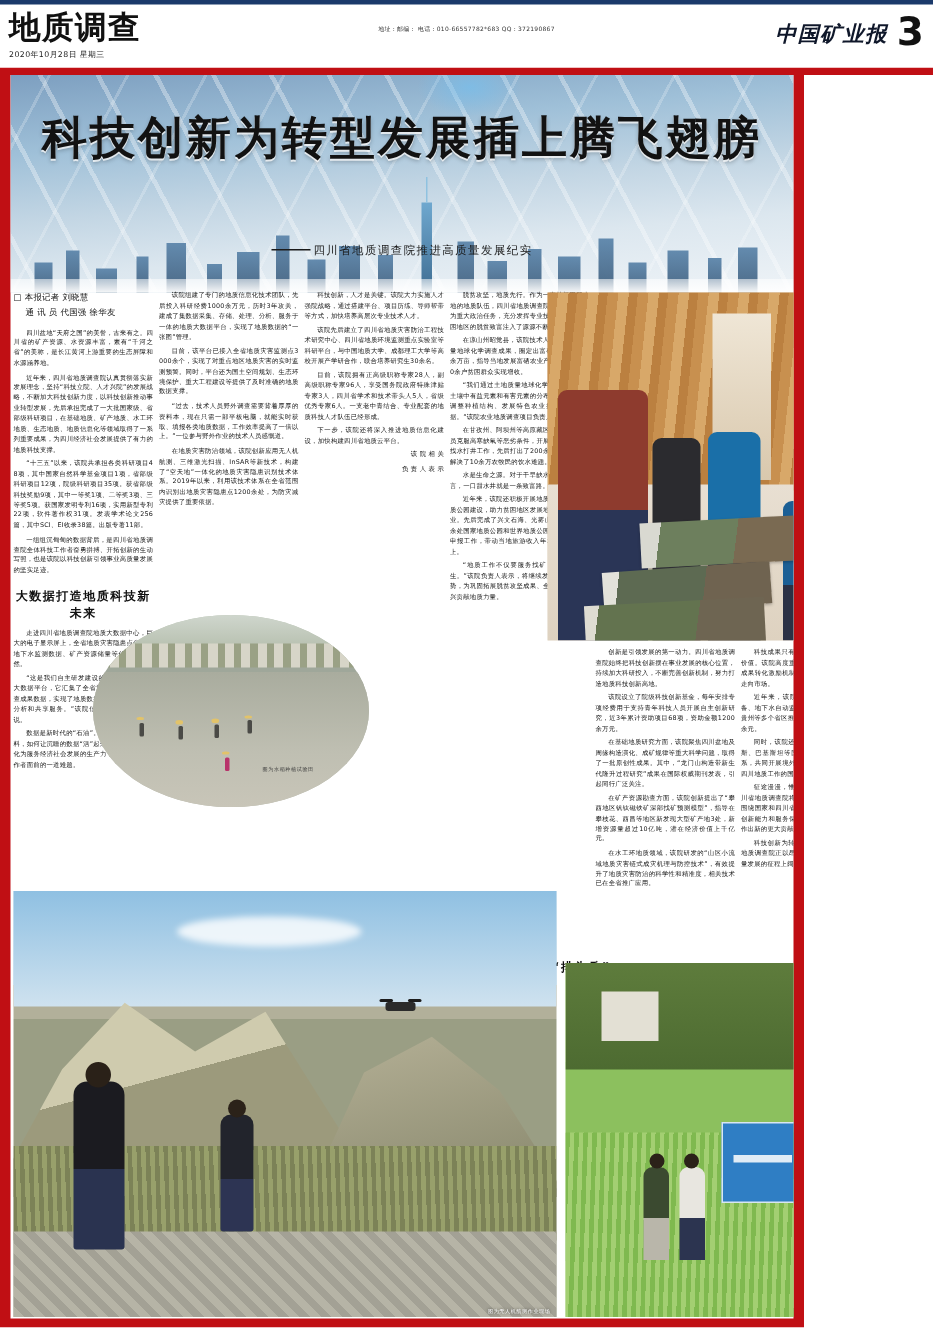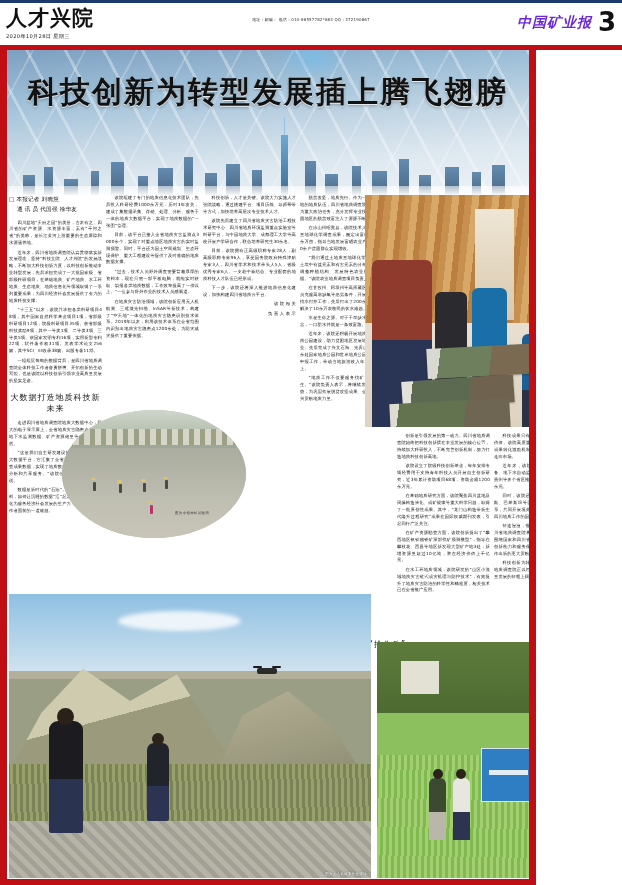--- a/index.html
+++ b/index.html
@@ -15,21 +15,21 @@
             font-weight:bold;font-size:21px;color:#111;letter-spacing:1px;
             line-height:1;}
   .mh-date{font-size:5.2px;color:#222;margin-top:4px;letter-spacing:.3px;}
   .mh-center{position:absolute;left:50%;transform:translateX(-50%);top:10px;
              text-align:center;width:260px;}
   .mh-slogan{font-size:7.4px;font-weight:bold;color:#111;letter-spacing:.6px;}
   .mh-contact{font-size:4.2px;color:#333;margin-top:4px;letter-spacing:.2px;
               transform:scale(.95);}
   .mh-right{position:absolute;right:6px;top:8px;display:flex;align-items:center;gap:6px;}
   .mh-brand{font-family:"DejaVu Serif","Liberation Serif",serif;font-weight:bold;
-            font-size:14px;color:#6d28d9;font-style:italic;letter-spacing:1px;}
+            font-size:14px;color:#0f172a;font-style:italic;letter-spacing:1px;}
   .mh-pageno{font-family:"DejaVu Sans","Liberation Sans",sans-serif;
              font-weight:bold;font-size:26px;color:#111;line-height:.9;}
 
   
   .redbar{height:5px;background:#c00f14;width:622px;}
   .frame{position:relative;width:536px;height:835px;background:#c00f14;
          box-sizing:border-box;padding:0 7px 6px 7px;}
   .sheet{position:relative;width:100%;height:100%;background:#ffffff;overflow:hidden;}
 
   
@@ -63,21 +63,21 @@
 
   .col{position:absolute;top:0;width:93px;}
   .c1{left:2px}.c2{left:99px}.c3{left:196px}.c4{left:293px}.c5{left:390px}.c6{left:487px}
 
   .byline{font-size:5.6px;line-height:1.75;color:#111;margin-bottom:5px;letter-spacing:.2px;}
   .byline .l2{padding-left:8px;}
 
   p.txt{font-size:4.25px;line-height:1.62;color:#141414;text-align:justify;
         margin:0 0 2.5px 0;text-indent:8.5px;letter-spacing:.15px;
         word-break:break-all;}
-  .subhead{font-size:8px;font-weight:normal;color:#111;text-align:center;
+  .subhead{font-size:8px;font-weight:bold;color:#111;text-align:center;
            letter-spacing:1px;margin:7px 0 6px 0;}
 
   
   .photo{position:absolute;overflow:hidden;background:#8a9aa4;}
   .cap{position:absolute;right:4px;bottom:2px;font-size:3.4px;color:#fff;
        letter-spacing:.4px;text-shadow:0 0 2px rgba(0,0,0,.8);white-space:nowrap;}
   .cap.dark{color:#3b3b3b;text-shadow:none;}
 
   
   #photo-meeting{left:358px;top:0px;width:249px;height:232px;
@@ -159,21 +159,21 @@
   #photo-field .pf .head{position:absolute;left:3.5px;top:-9px;width:10px;height:10px;
      border-radius:50%;background:#2b2219;}
 </style>
 </head>
 <body>
 
 <div class="page">
 
   <div class="masthead">
     <div class="mh-left">
-      <div class="mh-title">人才兴院</div>
+      <div class="mh-title">地质调查</div>
       <div class="mh-date">2020年10月28日   星期三</div>
     </div>
     <div class="mh-center">
       <div class="mh-contact">地址：邮编：  电话：010-66557782*683   QQ：372190867</div>
     </div>
     <div class="mh-right">
       <div class="mh-brand">中国矿业报</div>
       <div class="mh-pageno">3</div>
     </div>
   </div>
@@ -204,20 +204,23 @@
           <i style="left:70%;width:15px;height:24px"></i>
             <i style="left:75%;width:10px;height:36px"></i>
           <i style="left:79%;width:12px;height:20px"></i>
             <i style="left:84%;width:14px;height:28px"></i>
           <i style="left:89%;width:9px;height:23px"></i>
             <i style="left:93%;width:13px;height:30px"></i>
           <div class="tower"></div>
         </div>
         <div class="water"></div>
         <div class="headline">科技创新为转型发展插上腾飞翅膀</div>
+        <div class="subhead-hero">
+          <span class="dash"></span><span>四川省地质调查院推进高质量发展纪实</span>
+        </div>
       </div>
 
       <div class="body-area">
 
         <div class="col c1">
           <div class="byline">
             <div>□ 本报记者 刘晓慧</div>
             <div class="l2">通  讯  员  代国强  徐华友</div>
           </div>
           <p class="txt">四川盆地“天府之国”的美誉，古来有之。四川省的矿产资源、水资源丰富，素有“千河之省”的美称，是长江黄河上游重要的生态屏障和水源涵养地。</p>

